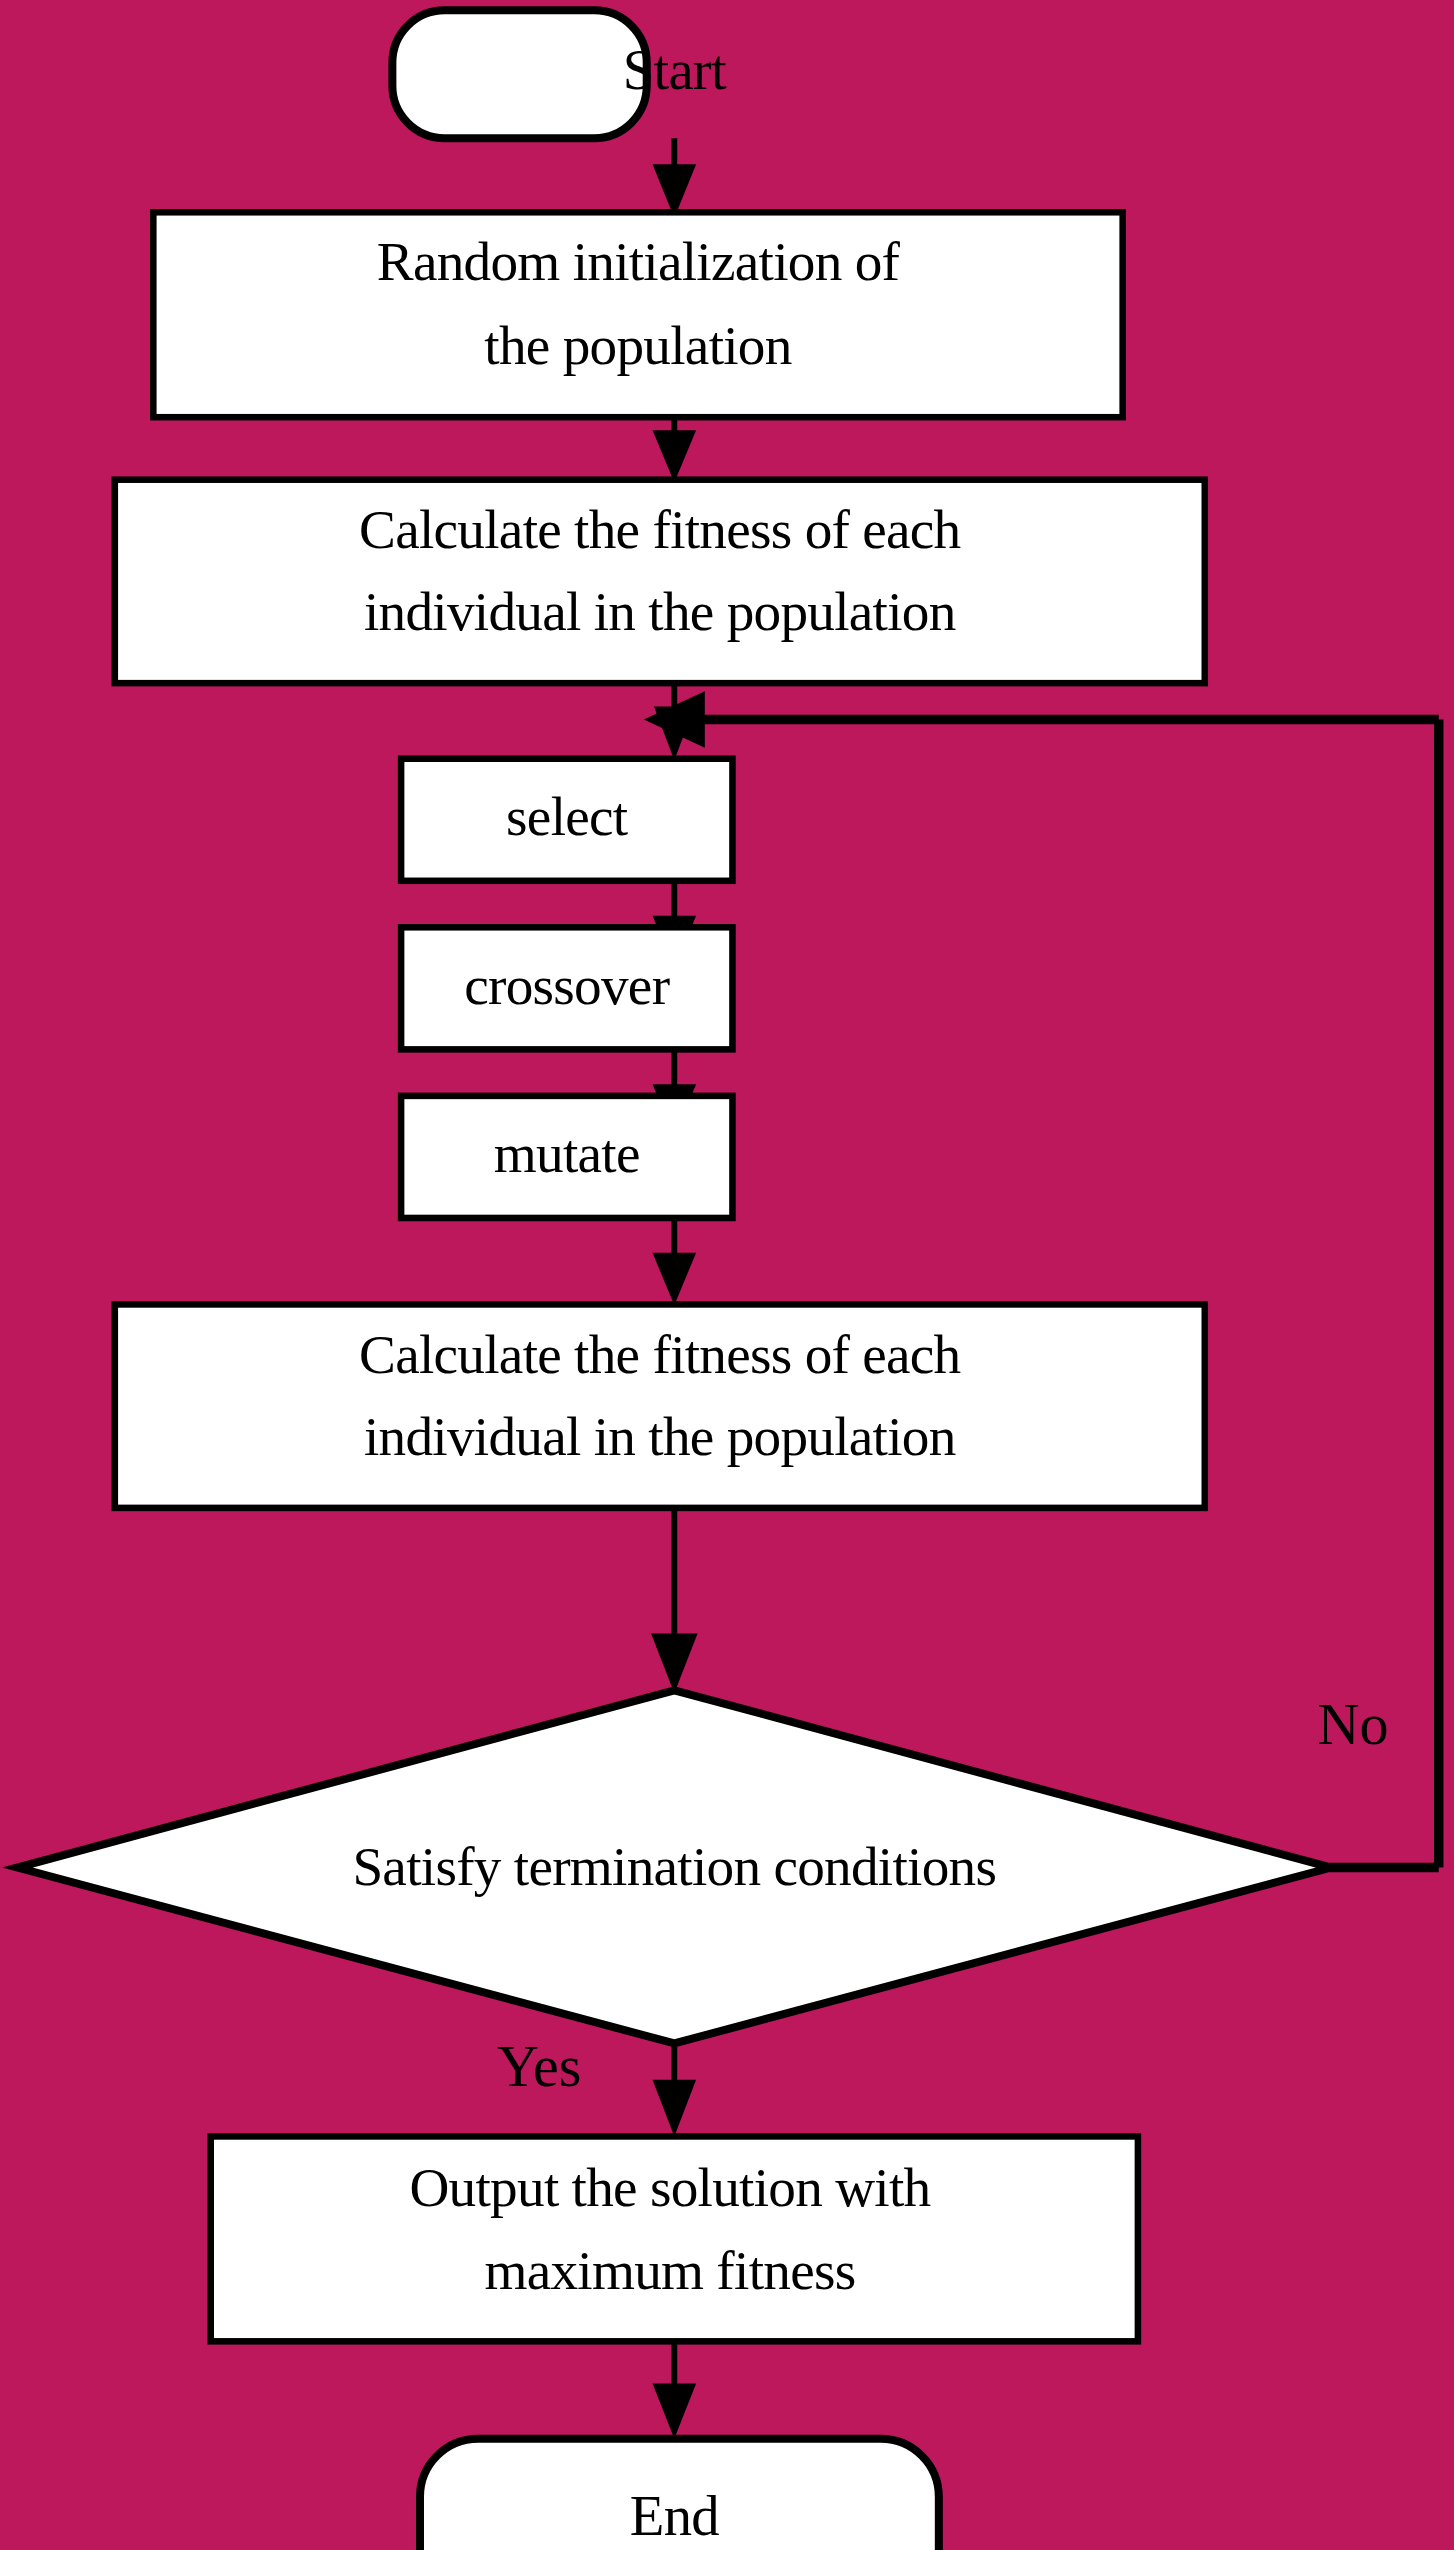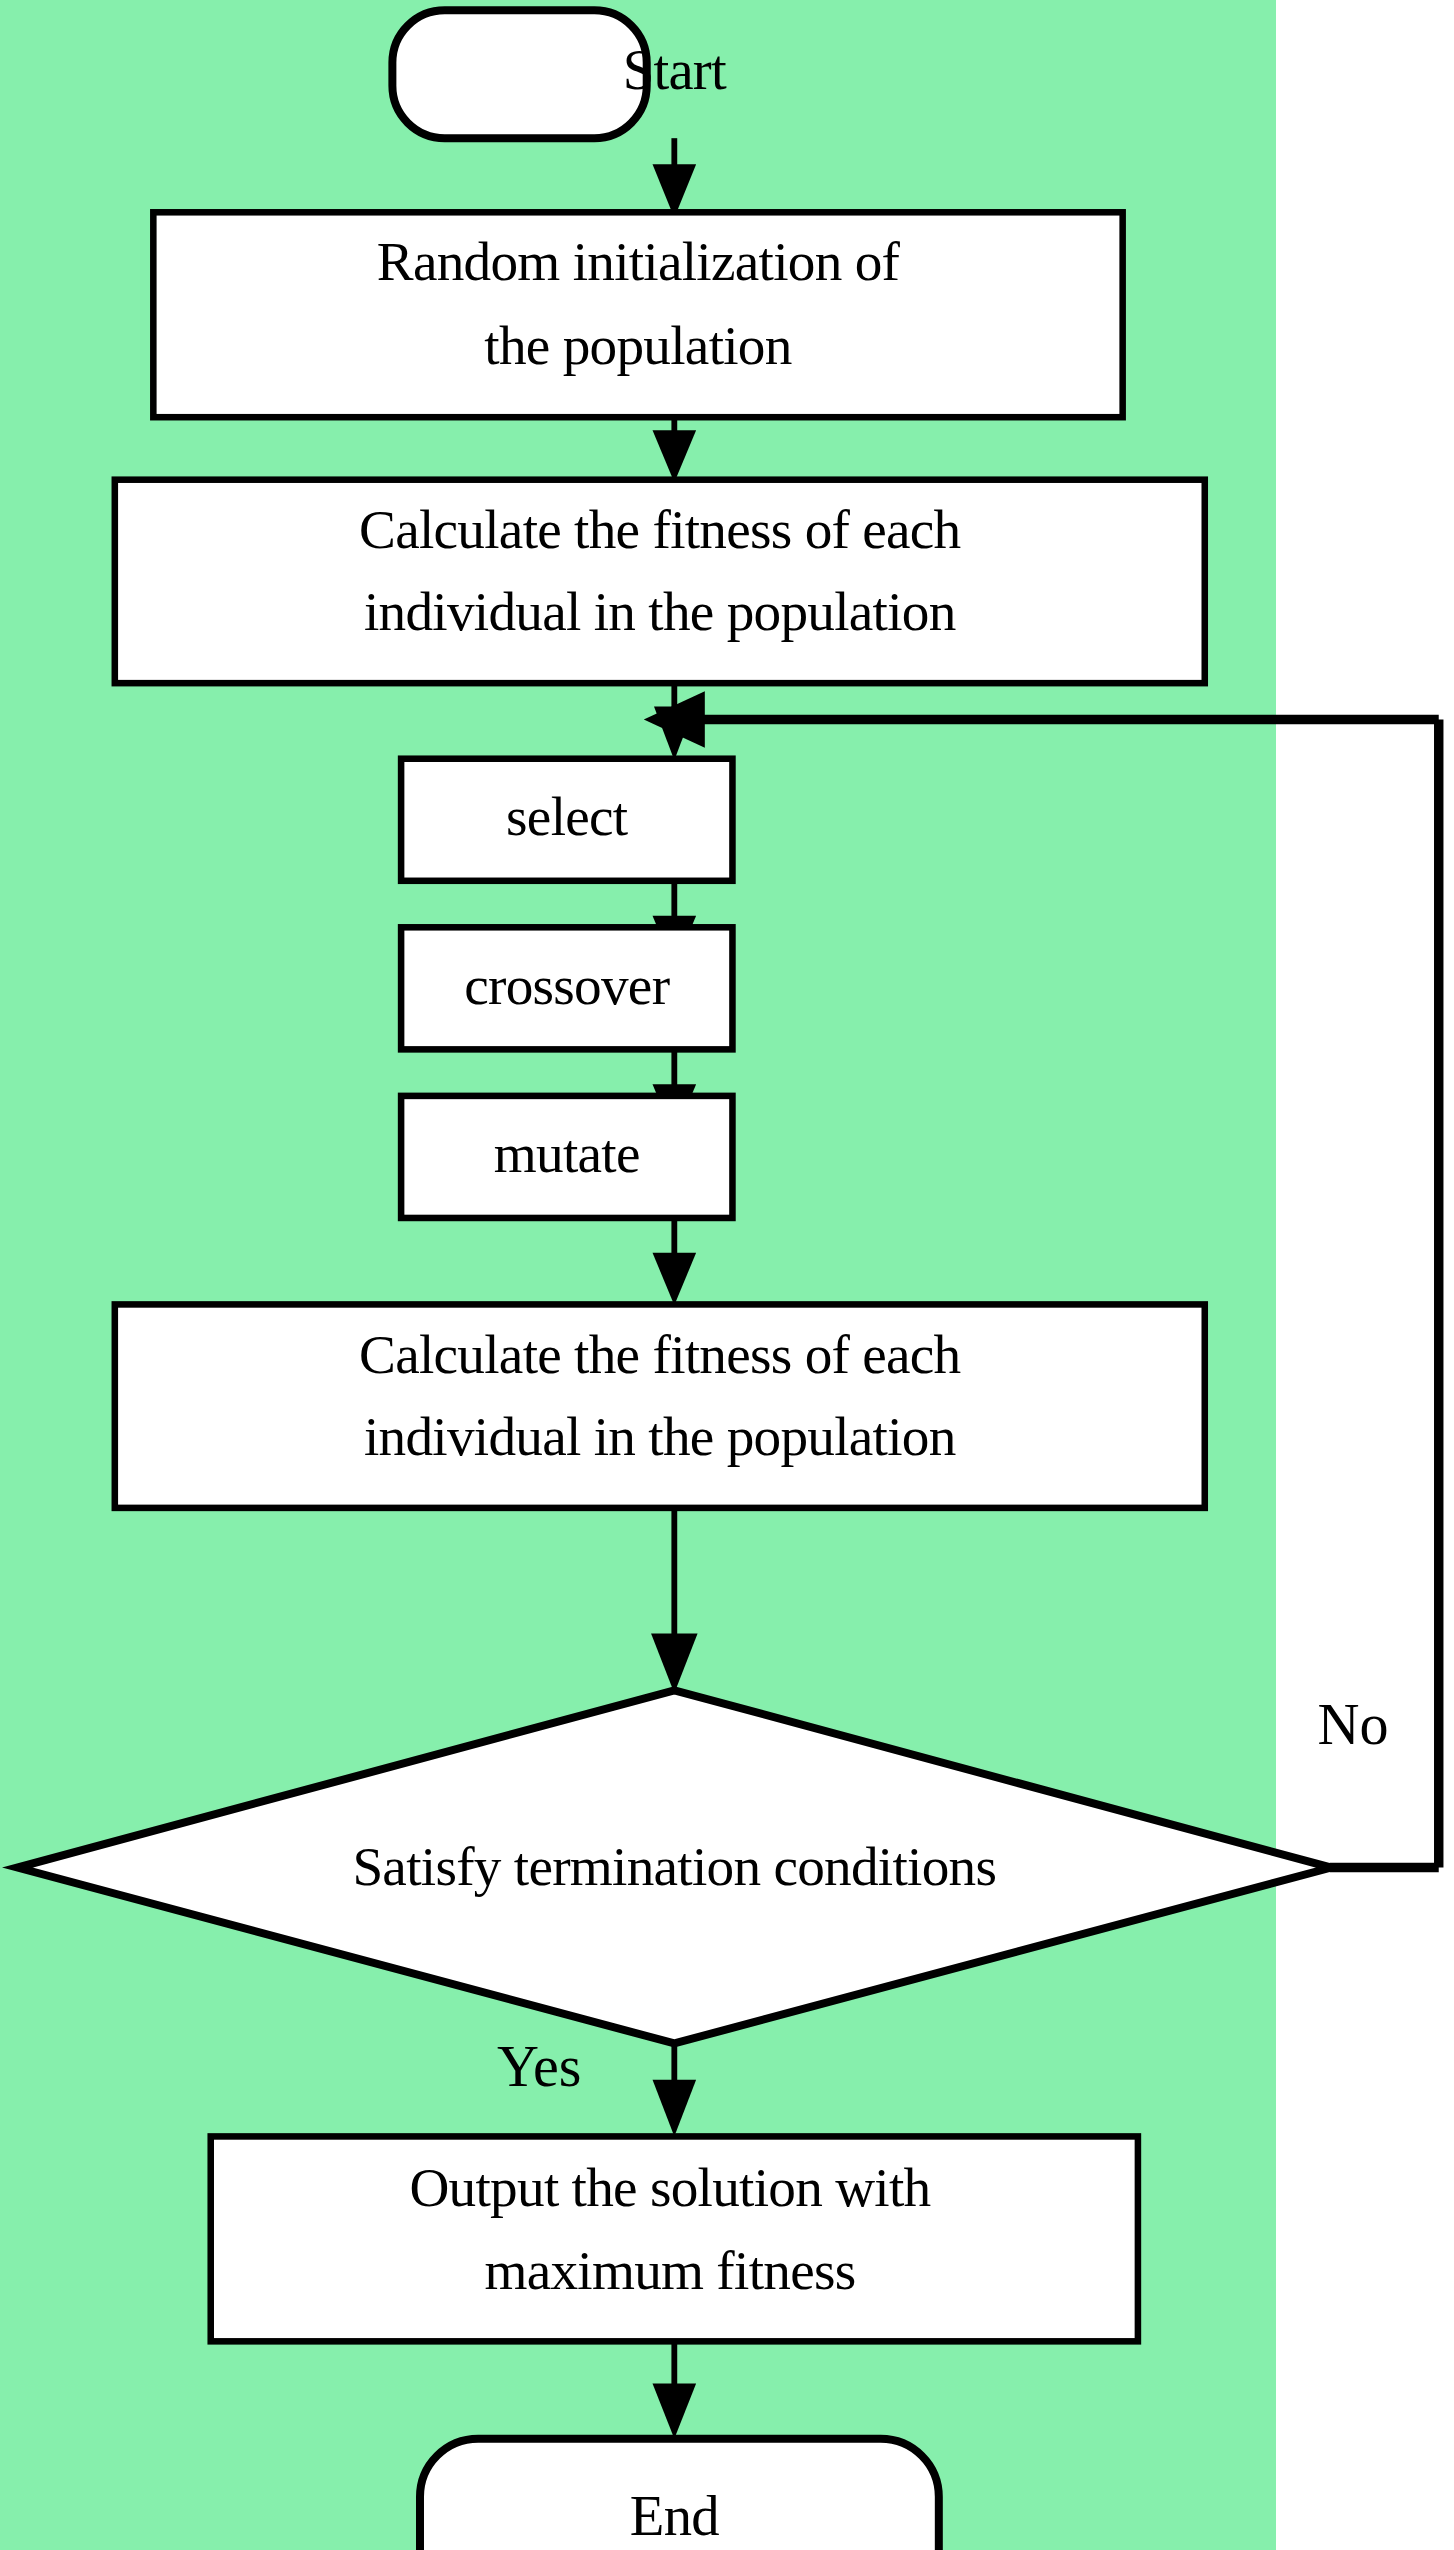--- a/index.html
+++ b/index.html
@@ -8,23 +8,23 @@
     background: #ffffff;
   }
   body {
     width: 1454px;
     height: 2550px;
     overflow: hidden;
     font-family: "Liberation Serif", "DejaVu Serif", serif;
   }
   #flowchart-root {
     position: relative;
-    width: 1276px;
+    width: 1454px;
     height: 2550px;
-    background: #86efac;
+    background: #be185d;
   }
   svg.chart-canvas {
     position: absolute;
     top: 0;
     left: 0;
     width: 1454px;
     height: 2550px;
     display: block;
   }
   .node-shape {

